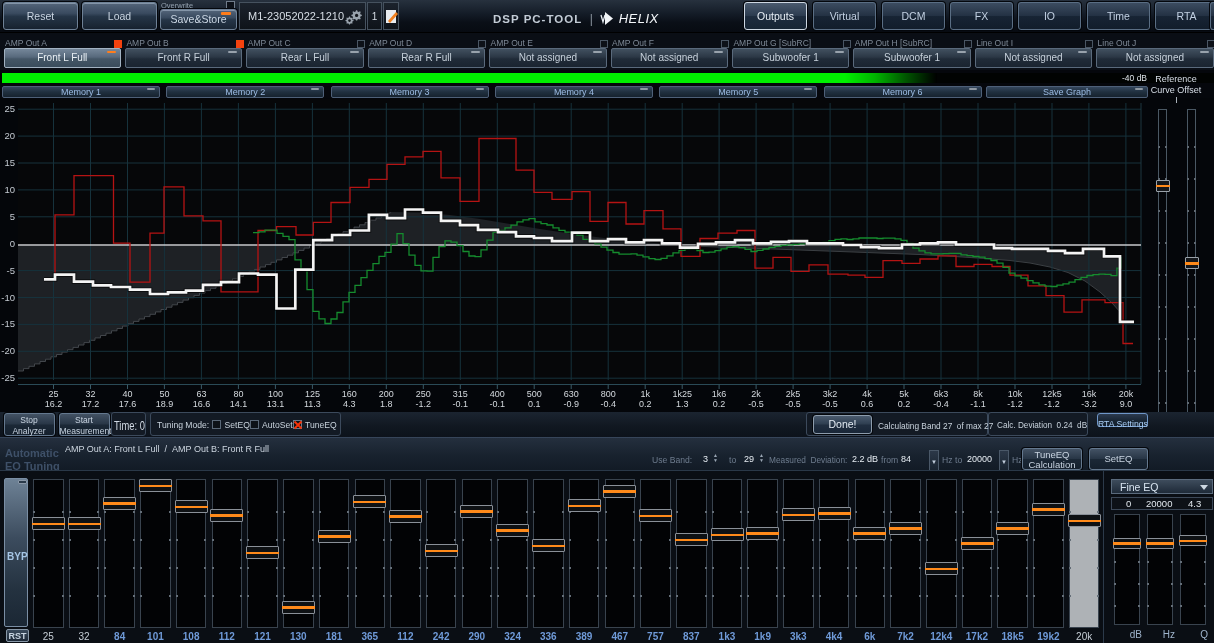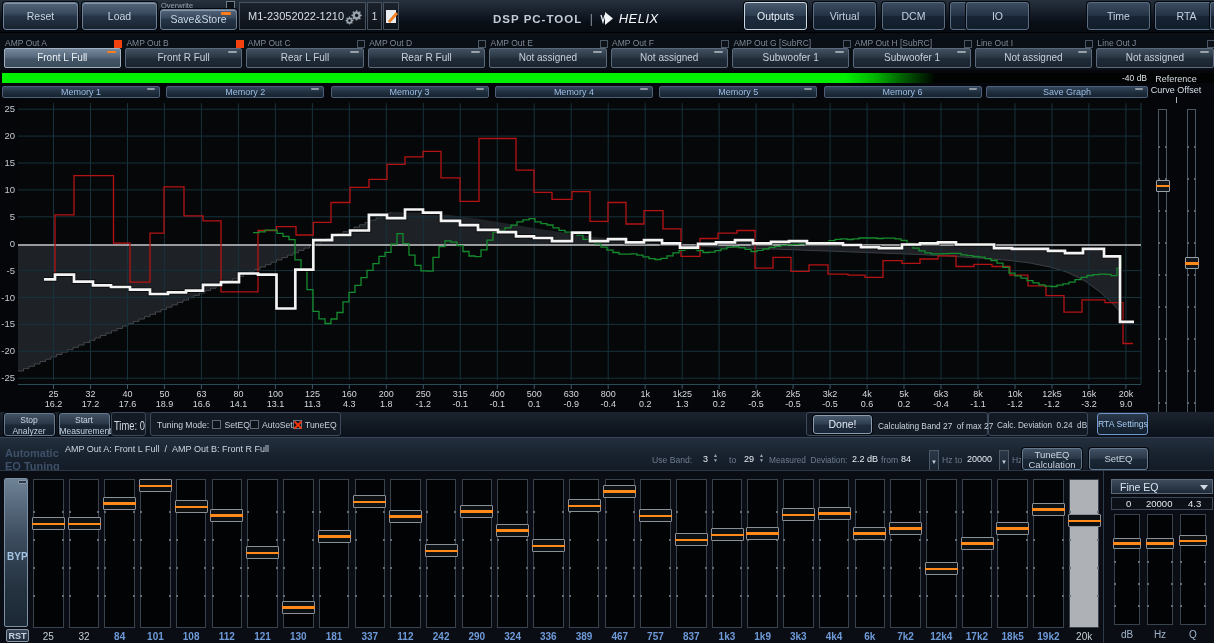--- a/index.html
+++ b/index.html
@@ -68,21 +68,21 @@
 .cbtn{position:absolute;top:1px;height:23px;border:1px solid #64788e;border-radius:3px;
  background:linear-gradient(#435264,#283646 48%,#1b2836 52%,#15202d);
  color:#c9d4e1;font-size:8.5px;text-align:center;line-height:10.5px;padding-top:1px;box-shadow:0 0 0 1px #04070c}
 #timelbl{position:absolute;left:114px;top:6px;font-size:13px;color:#d2dae4;transform:scaleX(.72);transform-origin:0 0;white-space:nowrap}
 .grpbox{position:absolute;top:0;height:24px;border:1px solid #3c4a5c;border-radius:3px;background:#131a24}
 .ckb{position:absolute;top:8px;width:9px;height:9px;border:1px solid #5a6878;background:#0d1218}
 .cklbl{position:absolute;top:8px;font-size:8.6px;color:#c8d2dc}
 #donebtn{position:absolute;left:813px;top:3px;width:59px;height:19px;border:1px solid #8d9cac;border-radius:3px;
  background:linear-gradient(#4a5a6e,#2e3e50 48%,#202e40 52%,#192637);color:#e2eaf2;font-size:10.5px;
  text-align:center;line-height:17px;box-shadow:0 0 0 1px #04070c}
-#rtabtn{position:absolute;left:1097px;top:1px;width:51px;height:22px;border:1px solid #6f96c8;border-radius:3px;
+#rtabtn{position:absolute;left:1097px;top:1px;width:51px;height:14px;border:1px solid #6f96c8;border-radius:3px;
  background:linear-gradient(#2c3a4e,#1a2736 50%,#14202e);color:#a9cdf4;font-size:8.7px;
  text-align:center;line-height:21px;white-space:nowrap}
 
 #tunerow{position:absolute;left:0;top:437px;width:1214px;height:33px;
  background:linear-gradient(#242f3e,#18222e 55%,#121b26);border-top:1px solid #36455a}
 #autolbl{position:absolute;left:5px;top:9px;font-size:11px;font-weight:bold;color:#3e5068;line-height:12.5px}
 #amplbl{position:absolute;left:65px;top:6px;font-size:9px;color:#ccd5df}
 .glbl{position:absolute;top:17px;font-size:8.6px;color:#6e7c8e;white-space:nowrap}
 .gval{position:absolute;top:16px;font-size:9px;color:#e6ecf2;white-space:nowrap}
 .spin{position:absolute;top:15px;width:7px;height:11px;font-size:5px;color:#9aa6b4;line-height:5px;text-align:center}
@@ -115,21 +115,21 @@
  border-right:4px solid transparent;border-top:5px solid #cdd7e1}
 #finevals{position:absolute;left:7px;top:26px;width:102px;height:13px;border:1px solid #3c4858;background:#0d1117;
  color:#e2e8ee;font-size:9.5px;line-height:12px}
 #finevals span{position:absolute;top:0}
 .mtrack{position:absolute;top:43px;width:26px;height:111px;background:#020305;border:1px solid #39434e}
 .mtrack::before,.mtrack::after{content:"";position:absolute;top:4px;bottom:4px;width:2px;
  background:repeating-linear-gradient(#0000 0 20px,#646e78 20px 22px)}
 .mtrack::before{left:-1px}.mtrack::after{right:-1px}
 .mhandle{position:absolute;width:28px;height:11px;background:#0e1114;border:1px solid #8a9098;border-radius:1px}
 .mhandle i{position:absolute;left:-1px;right:-1px;top:3.5px;height:2.5px;background:#ff8a1a}
-.mlbl{position:absolute;top:158px;width:30px;text-align:center;font-size:10px;color:#9fb4cc}
+.mlbl{position:absolute;top:158px;width:30px;text-align:right;font-size:10px;color:#9fb4cc}
 </style></head>
 <body>
 <div id="app">
 <div id="topbar">
   <div class="btn" style="left:3px;width:75px">Reset</div>
   <div class="btn" style="left:82px;width:75px">Load</div>
   <div id="ovw">Overwrite</div>
       <div id="ovwcb"></div>
   <div id="saveb">Save&amp;Store<i></i></div>
   <div id="filebox">M1-23052022-1210
@@ -155,21 +155,21 @@
     <svg width="14" height="15" viewBox="0 0 14 15" style="vertical-align:-3px">
       <path d="M1 4 L3 11 L5 4" fill="none" stroke="#e8edf2" stroke-width="1.3"></path>
       <path d="M5 1 L13 7.5 L5 14 Z" fill="#f2f5f8"></path>
     </svg>
     <span style="font-weight:normal;font-style:italic;font-size:13px;letter-spacing:0.5px;color:#f4f7fa">HELIX</span>
   </div>
   <div class="tbtn on" style="left:744px;width:63px">Outputs</div>
       <div class="tbtn" style="left:813px;width:63px">Virtual</div>
       <div class="tbtn" style="left:882px;width:63px">DCM</div>
       <div class="tbtn" style="left:950px;width:63px">FX</div>
-      <div class="tbtn" style="left:966px;width:63px">IO</div>
+      <div class="tbtn" style="left:1018px;width:63px">IO</div>
       <div class="tbtn" style="left:1087px;width:63px">Time</div>
       <div class="tbtn" style="left:1155px;width:63px">RTA</div>
       <div class="tbtn" style="left:1210px;width:14px">?</div>
 </div>
 <div id="chrow">
       <div class="chlbl" style="left:5.0px;top:4.5px">AMP Out A</div>
       <div class="cb on" style="left:114.2px;top:6.5px"></div>
       <div class="chbtn sel" style="left:3.5px;width:117.5px"><i class="dash o"></i>Front L Full</div>
       <div class="chlbl" style="left:126.4px;top:4.5px">AMP Out B</div>
       <div class="cb on" style="left:235.6px;top:6.5px"></div>
@@ -483,21 +483,21 @@
       <div class="flbl" style="left:280.0px">130</div>
       <div class="track" style="left:318.8px"></div>
       <div class="handle" style="left:317.6px;top:58.9px">
         <i></i>
       </div>
       <div class="flbl" style="left:315.8px">181</div>
       <div class="track" style="left:354.5px"></div>
       <div class="handle" style="left:353.3px;top:24.2px">
         <i></i>
       </div>
-      <div class="flbl" style="left:351.5px">337</div>
+      <div class="flbl" style="left:351.5px">365</div>
       <div class="track" style="left:390.2px"></div>
       <div class="handle" style="left:389.0px;top:38.5px">
         <i></i>
       </div>
       <div class="flbl" style="left:387.2px">112</div>
       <div class="track" style="left:425.9px"></div>
       <div class="handle" style="left:424.7px;top:73.2px">
         <i></i>
       </div>
       <div class="flbl" style="left:422.9px">242</div>

